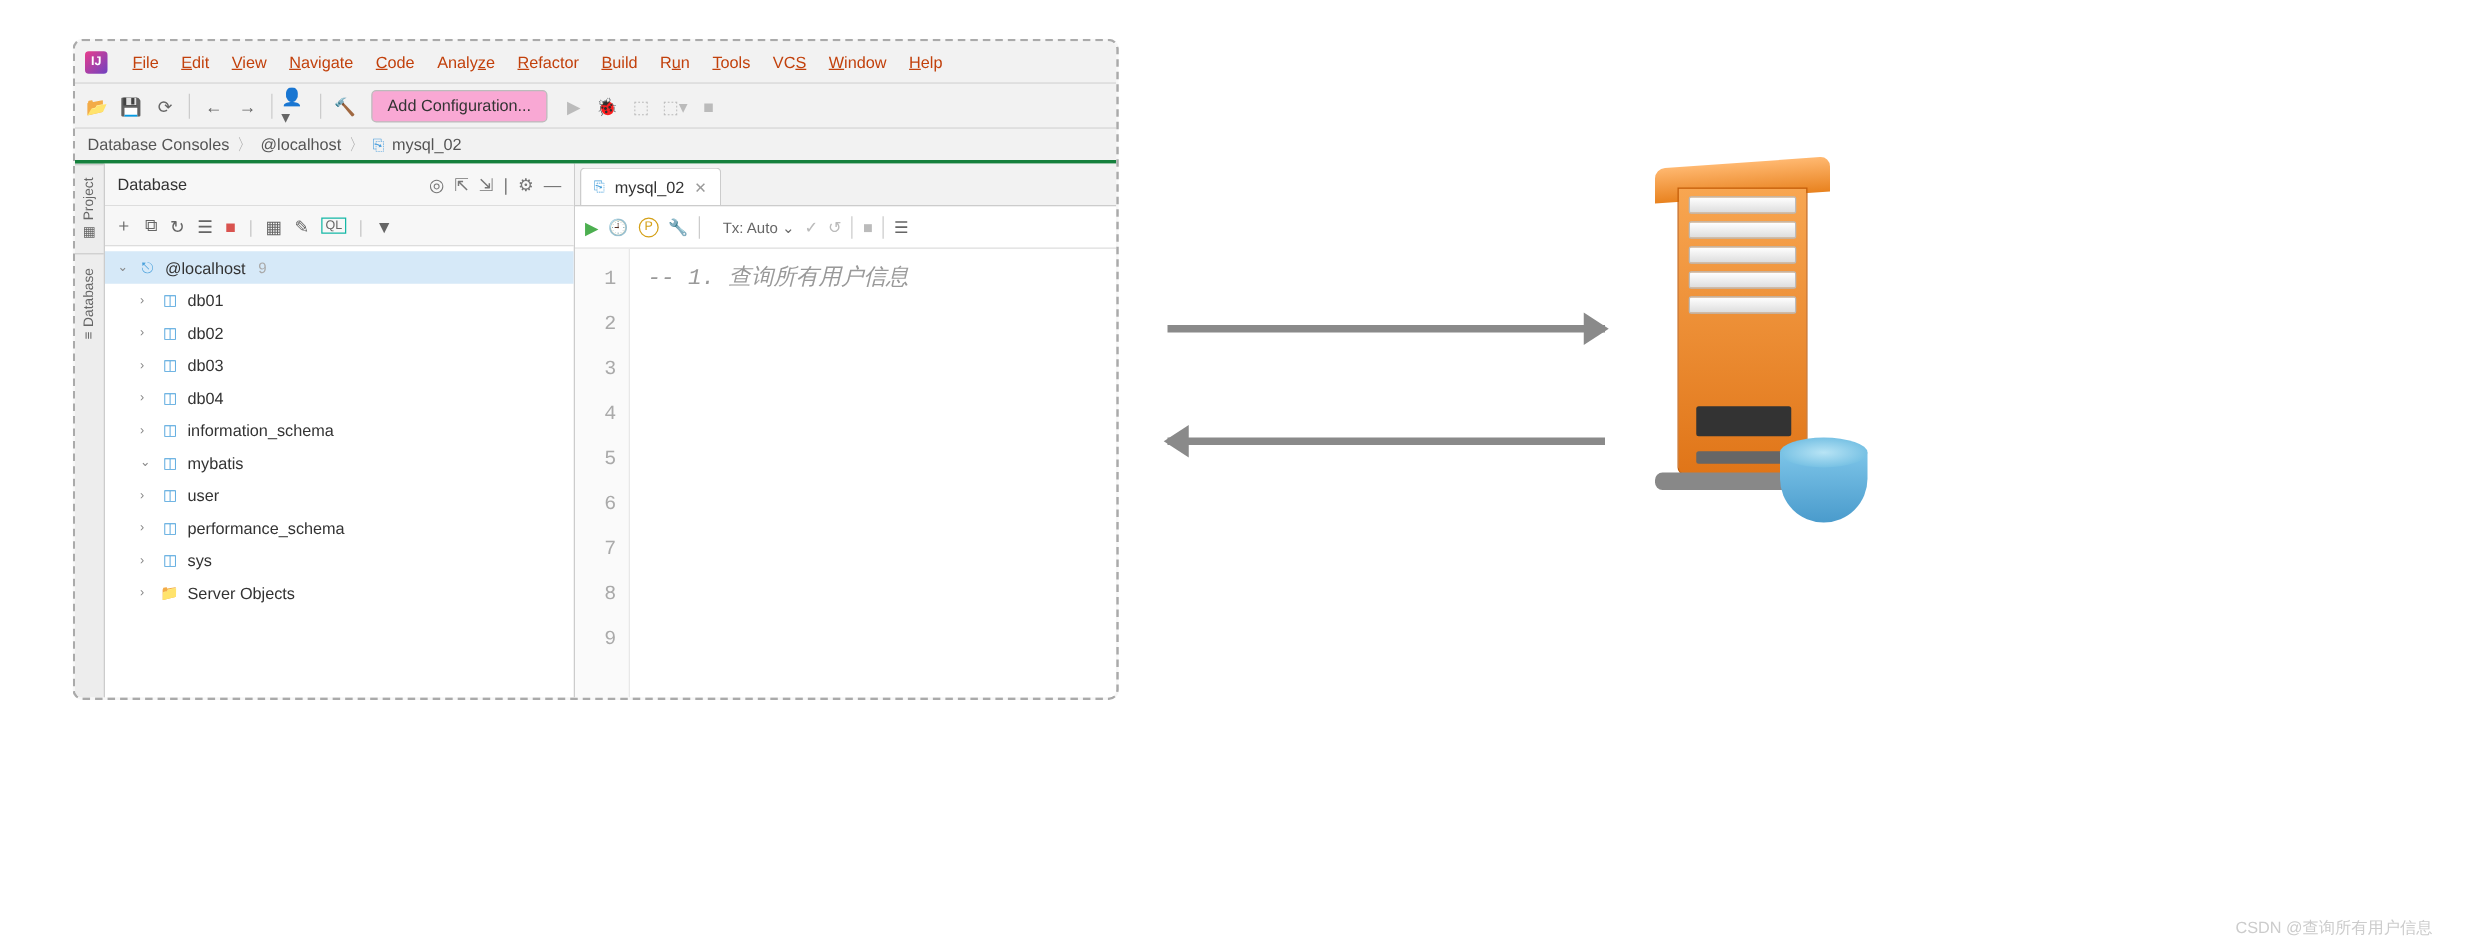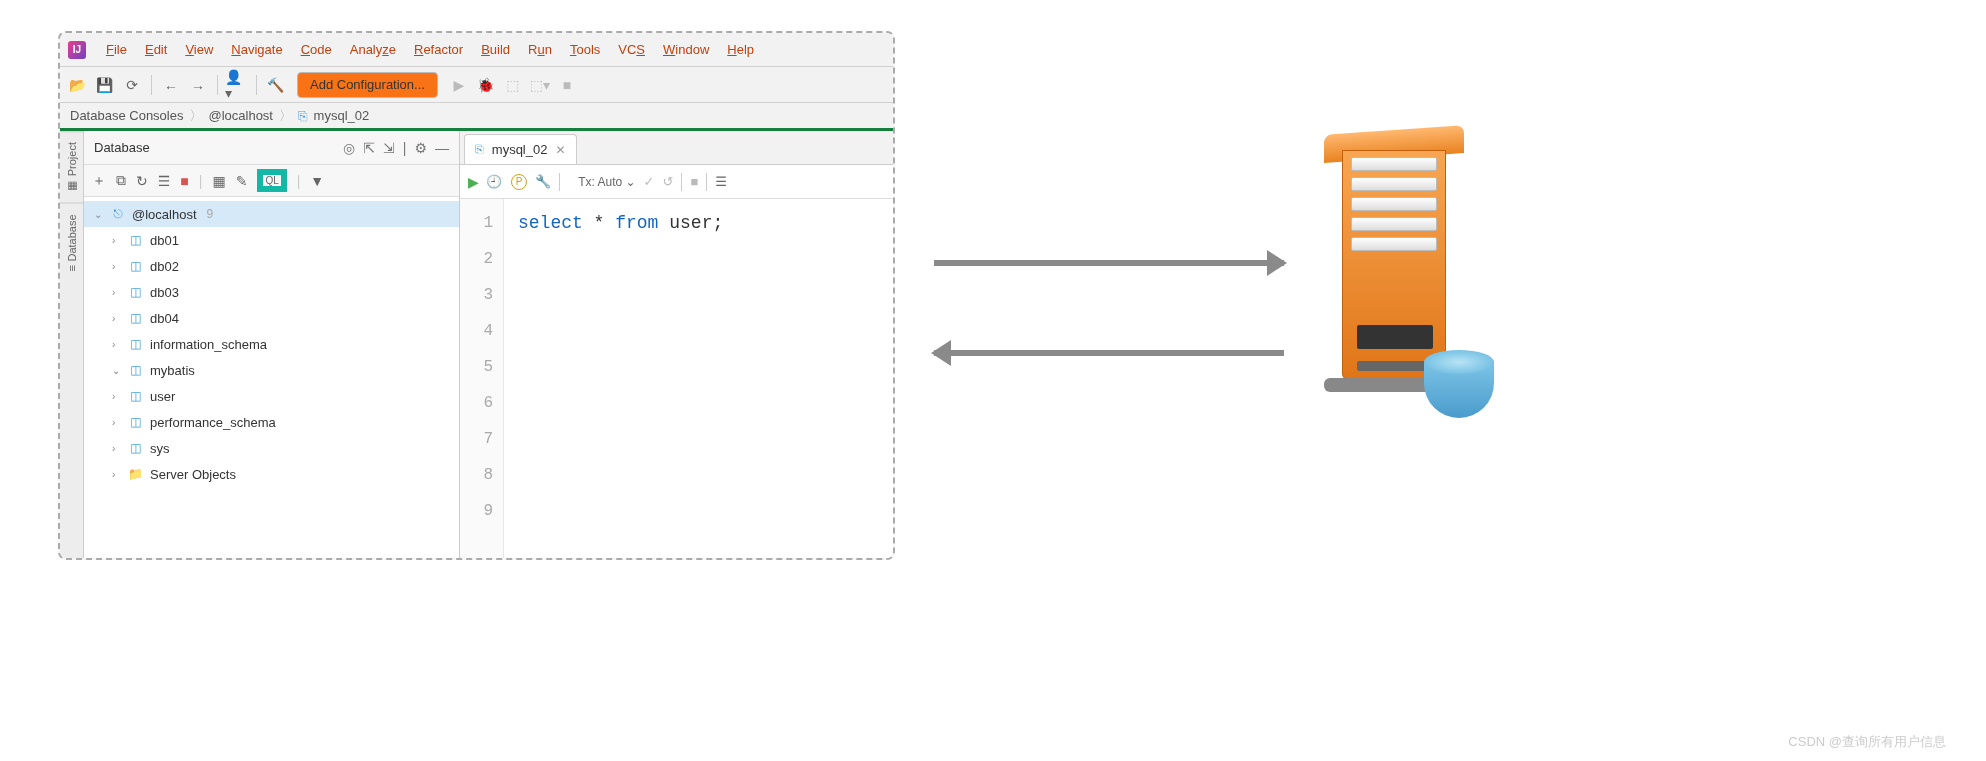--- a/index.html
+++ b/index.html
@@ -5,21 +5,21 @@
 * { box-sizing: border-box; margin: 0; padding: 0; }
 body { font-family: "Segoe UI", Arial, sans-serif; font-size: 13px; background: #fff; color: #333; width: 1986px; height: 761px; position: relative; }
 .ide-frame { position: absolute; left: 58px; top: 31px; width: 837px; height: 529px; border: 2px dashed #aaa; background: #f7f7f7; border-radius: 8px; overflow: hidden; }
 .menu-bar { height: 34px; display: flex; align-items: center; padding: 0 8px; background: #f2f2f2; border-bottom: 1px solid #d0d0d0; gap: 2px; }
 .app-icon { width: 18px; height: 18px; background: linear-gradient(135deg,#e83e8c,#6f42c1); border-radius: 3px; margin-right: 10px; display: flex; align-items: center; justify-content: center; color: #fff; font-size: 10px; font-weight: bold; }
 .menu-item { padding: 3px 8px; cursor: pointer; color: #c2410c; }
 .menu-item u { text-decoration: underline; }
 .tool-bar { height: 36px; display: flex; align-items: center; padding: 0 6px; background: #f2f2f2; border-bottom: 1px solid #d0d0d0; gap: 3px; }
 .tb-btn { width: 24px; height: 24px; display: flex; align-items: center; justify-content: center; cursor: pointer; color: #666; font-size: 14px; border-radius: 3px; }
 .tb-sep { width: 1px; height: 20px; background: #ccc; margin: 0 4px; }
-.config-btn { height: 26px; padding: 0 12px; border: 1px solid #bbb; background: #f97316; border-radius: 4px; display: flex; align-items: center; cursor: pointer; margin: 0 6px; }
+.config-btn { height: 26px; padding: 0 12px; border: 1px solid #bbb; background: #f9a8d4; border-radius: 4px; display: flex; align-items: center; cursor: pointer; margin: 0 6px; }
 .breadcrumb { height: 28px; display: flex; align-items: center; padding: 0 10px; background: #f2f2f2; border-bottom: 3px solid #15803d; font-size: 13px; color: #555; gap: 6px; }
 .bc-sep { color: #aaa; }
 .bc-icon { color: #4a9edd; font-size: 12px; }
 .main-area { display: flex; height: calc(100% - 98px); }
 .side-tabs { width: 24px; background: #ededed; border-right: 1px solid #ccc; display: flex; flex-direction: column; }
 .side-tab { writing-mode: vertical-rl; transform: rotate(180deg); padding: 10px 3px; font-size: 11px; color: #666; cursor: pointer; border-bottom: 1px solid #ccc; display: flex; align-items: center; gap: 4px; }
 .db-panel { width: 376px; background: #fff; border-right: 1px solid #ccc; display: flex; flex-direction: column; }
 .panel-head { height: 34px; display: flex; align-items: center; padding: 0 10px; border-bottom: 1px solid #ddd; background: #f7f7f7; }
 .panel-title { flex: 1; font-weight: normal; }
 .panel-icons { display: flex; gap: 8px; color: #777; }
@@ -148,21 +148,21 @@
       </div>
       <div class="panel-tools">
         <span>＋</span>
         <span>⧉</span>
         <span>↻</span>
         <span>☰</span>
         <span style="color:#d9534f">■</span>
         <span style="color:#ccc">|</span>
         <span>▦</span>
         <span>✎</span>
-        <span style="font-size:10px;border:6px solid #14b8a6;padding:0 2px">QL</span>
+        <span style="font-size:10px;border:1px solid #14b8a6;padding:0 2px">QL</span>
         <span style="color:#ccc">|</span>
         <span>▼</span>
       </div>
       <div class="tree">
         <div class="tree-item sel">
           <span class="tree-arrow">⌄</span>
           <span class="tree-icon conn">⎋</span>
           <span class="tree-label">@localhost</span>
           <span class="tree-count">9</span>
         </div>
@@ -249,23 +249,21 @@
             <div>2</div>
             <div>3</div>
             <div>4</div>
             <div>5</div>
             <div>6</div>
             <div>7</div>
             <div>8</div>
             <div>9</div>
         </div>
         <div class="code">
-          <div>
-            <span class="kw">select</span><span class="plain"> * </span><span class="kw">from</span><span class="plain"> user;</span>
-          </div>
+          <div><span class="comment">-- 1. 查询所有用户信息</span></div>
         </div>
       </div>
     </div>
   </div>
 </div>
 
 <div class="arrow right"></div>
 <div class="arrow left"></div>
 
 <div class="server-img">

